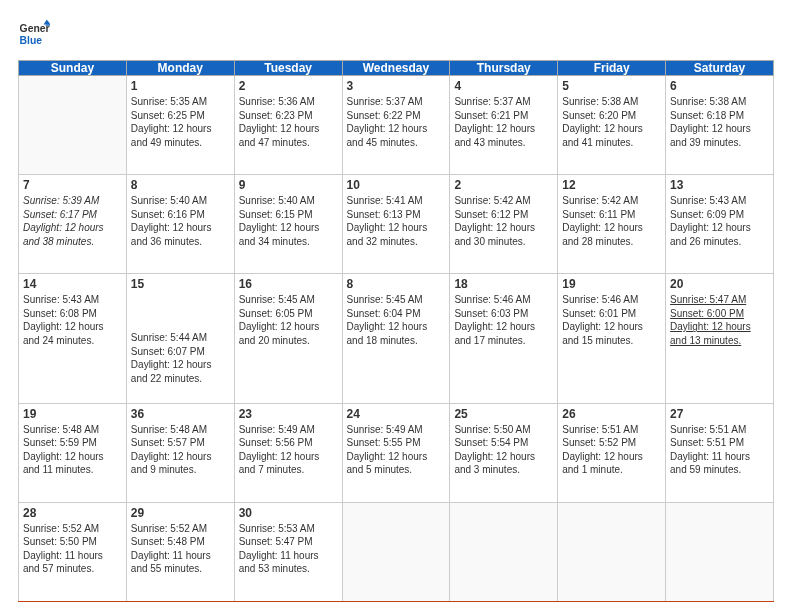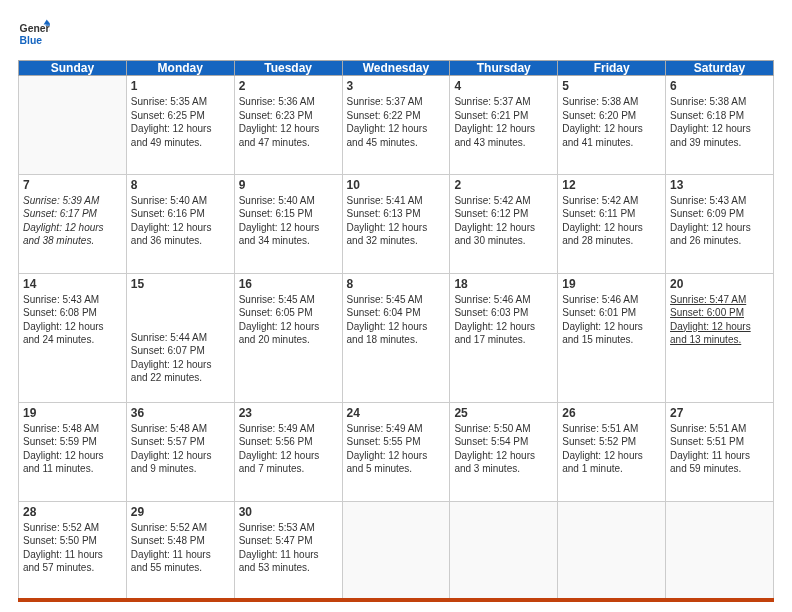--- a/index.html
+++ b/index.html
@@ -77,21 +77,21 @@
     }
     .cell-content {
       font-size: 10px;
       line-height: 1.35;
       color: #333;
     }
     .empty-cell {
       background: #f9f9f9;
     }
     tr:last-child td {
-      border-bottom: 4px solid #c2410c;
+      border-bottom: 1px solid #c2410c;
       margin-top: 44px;
     }
   </style>
 </head>
 <body>
 
 <div class="page">
   <div class="header">
     <div class="logo">
       <svg class="logo-icon" viewBox="0 0 40 40">

